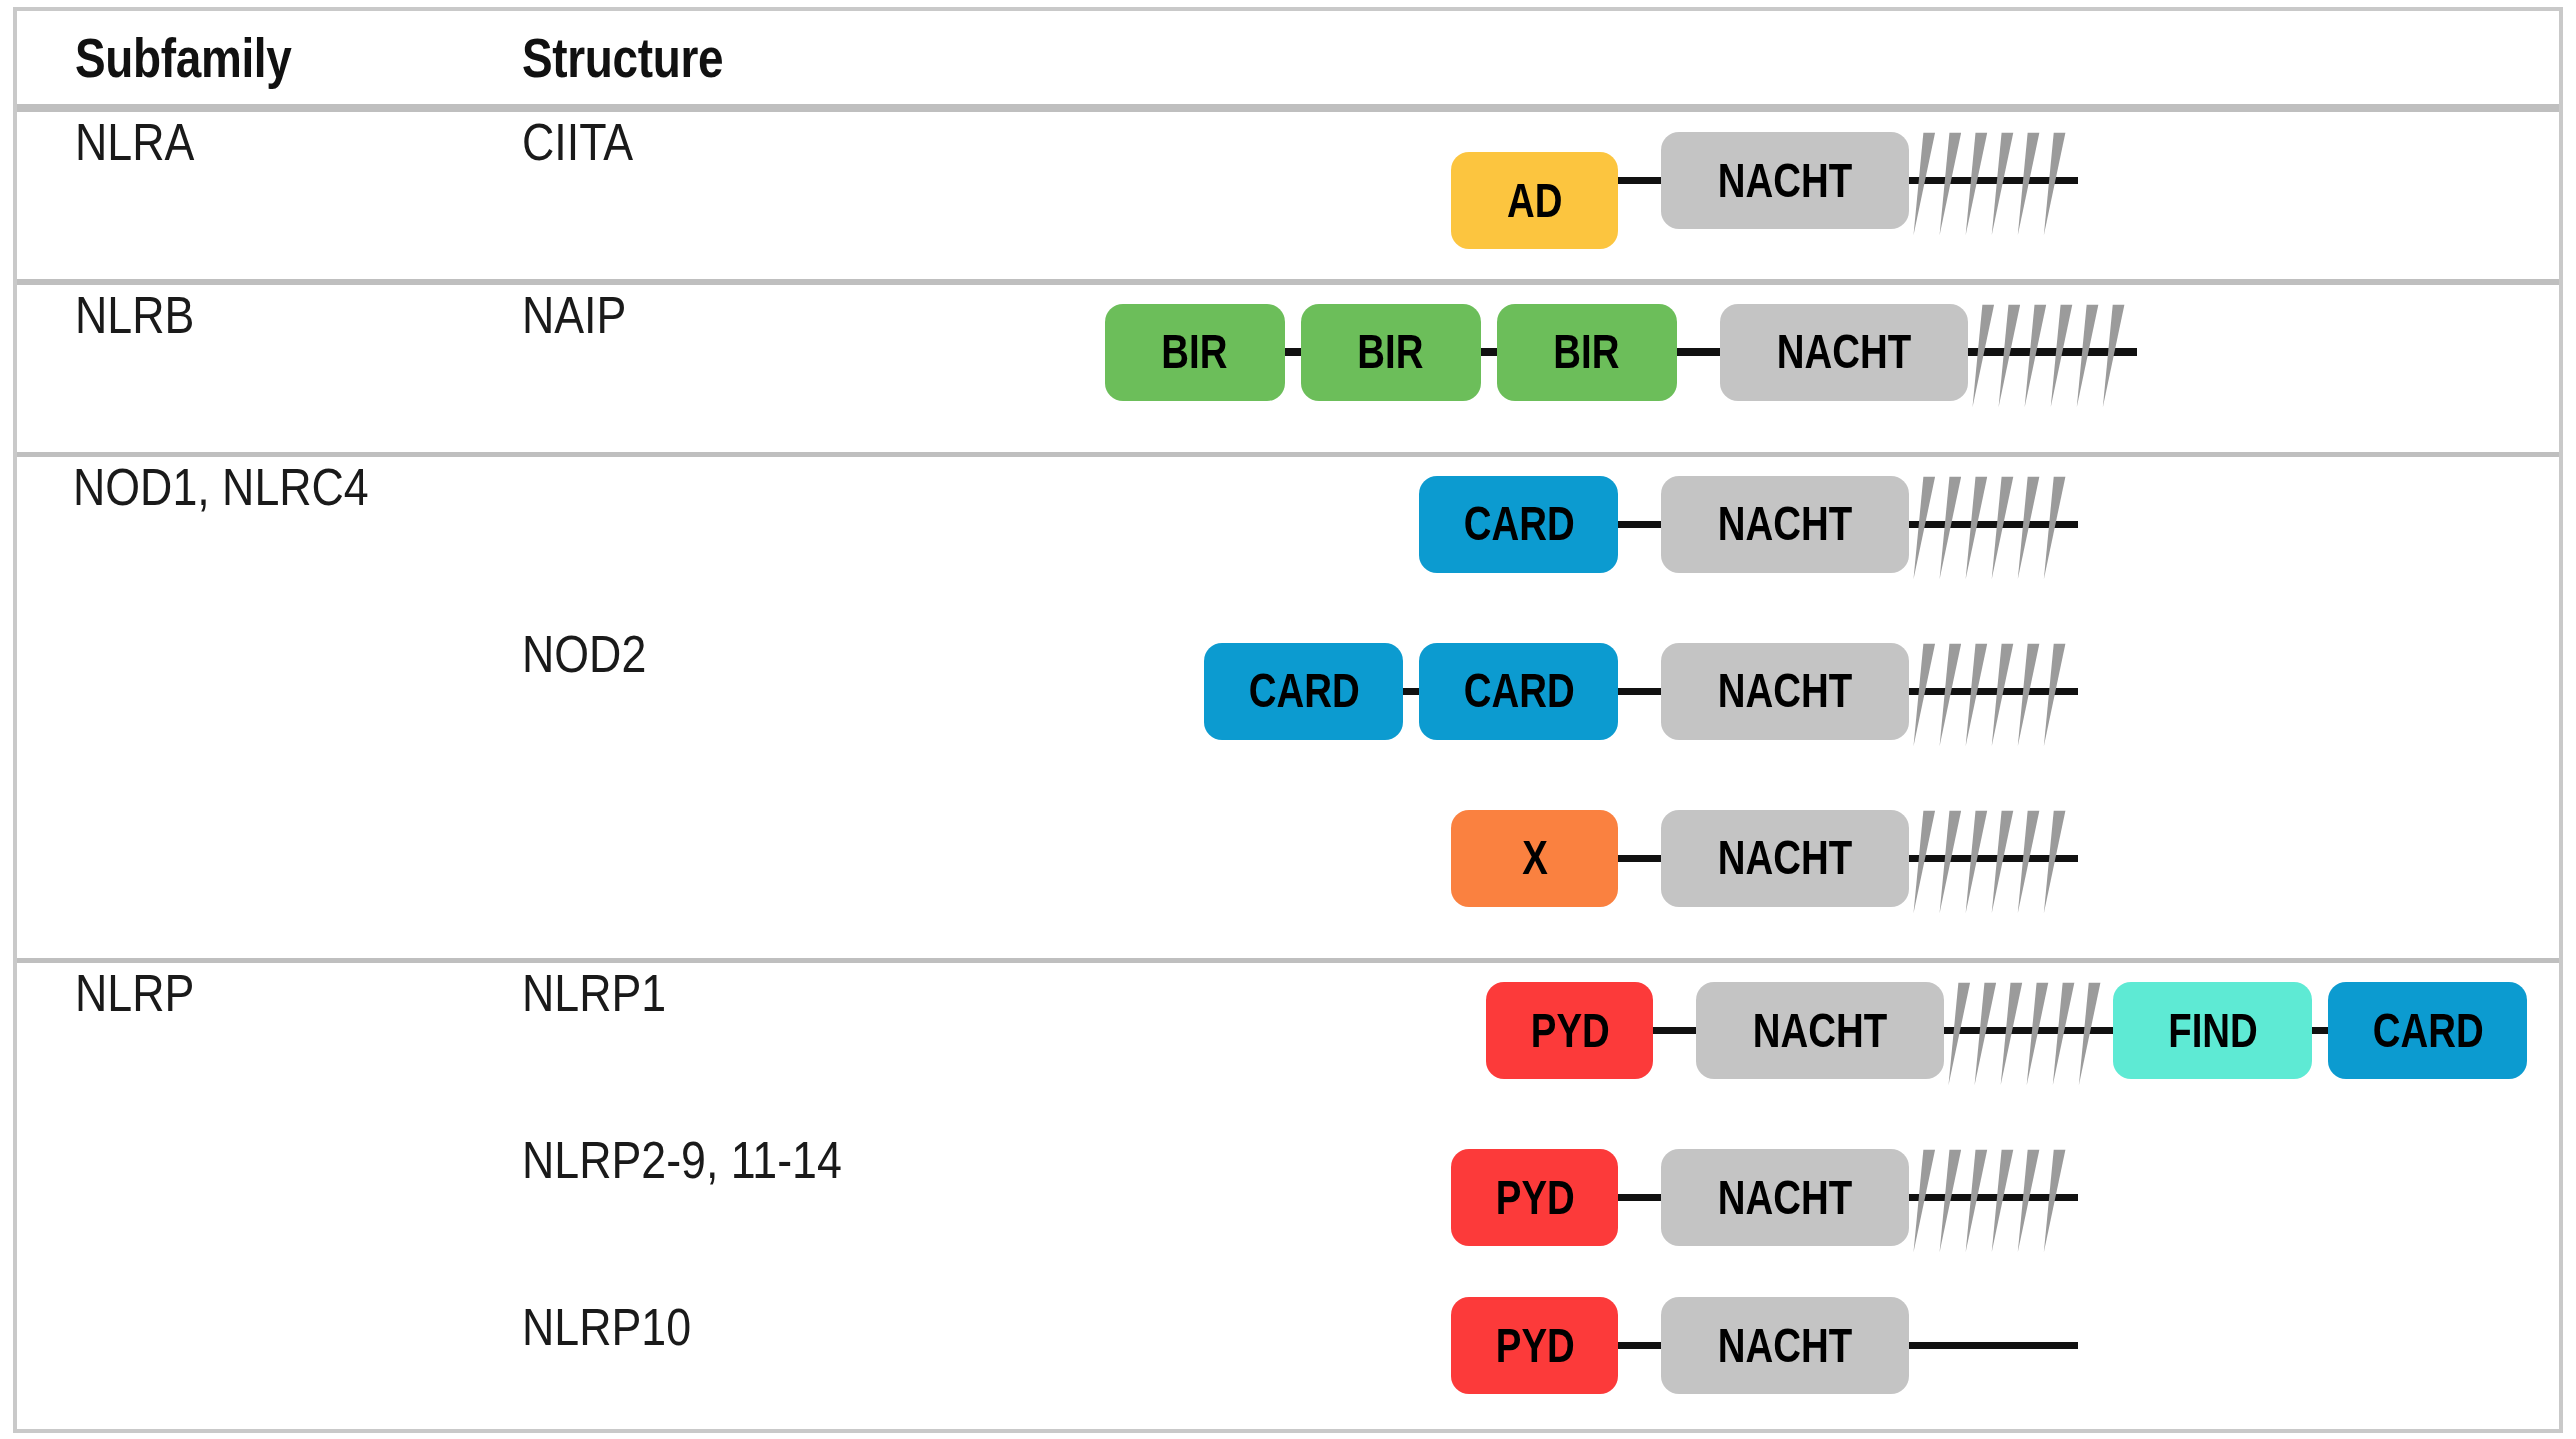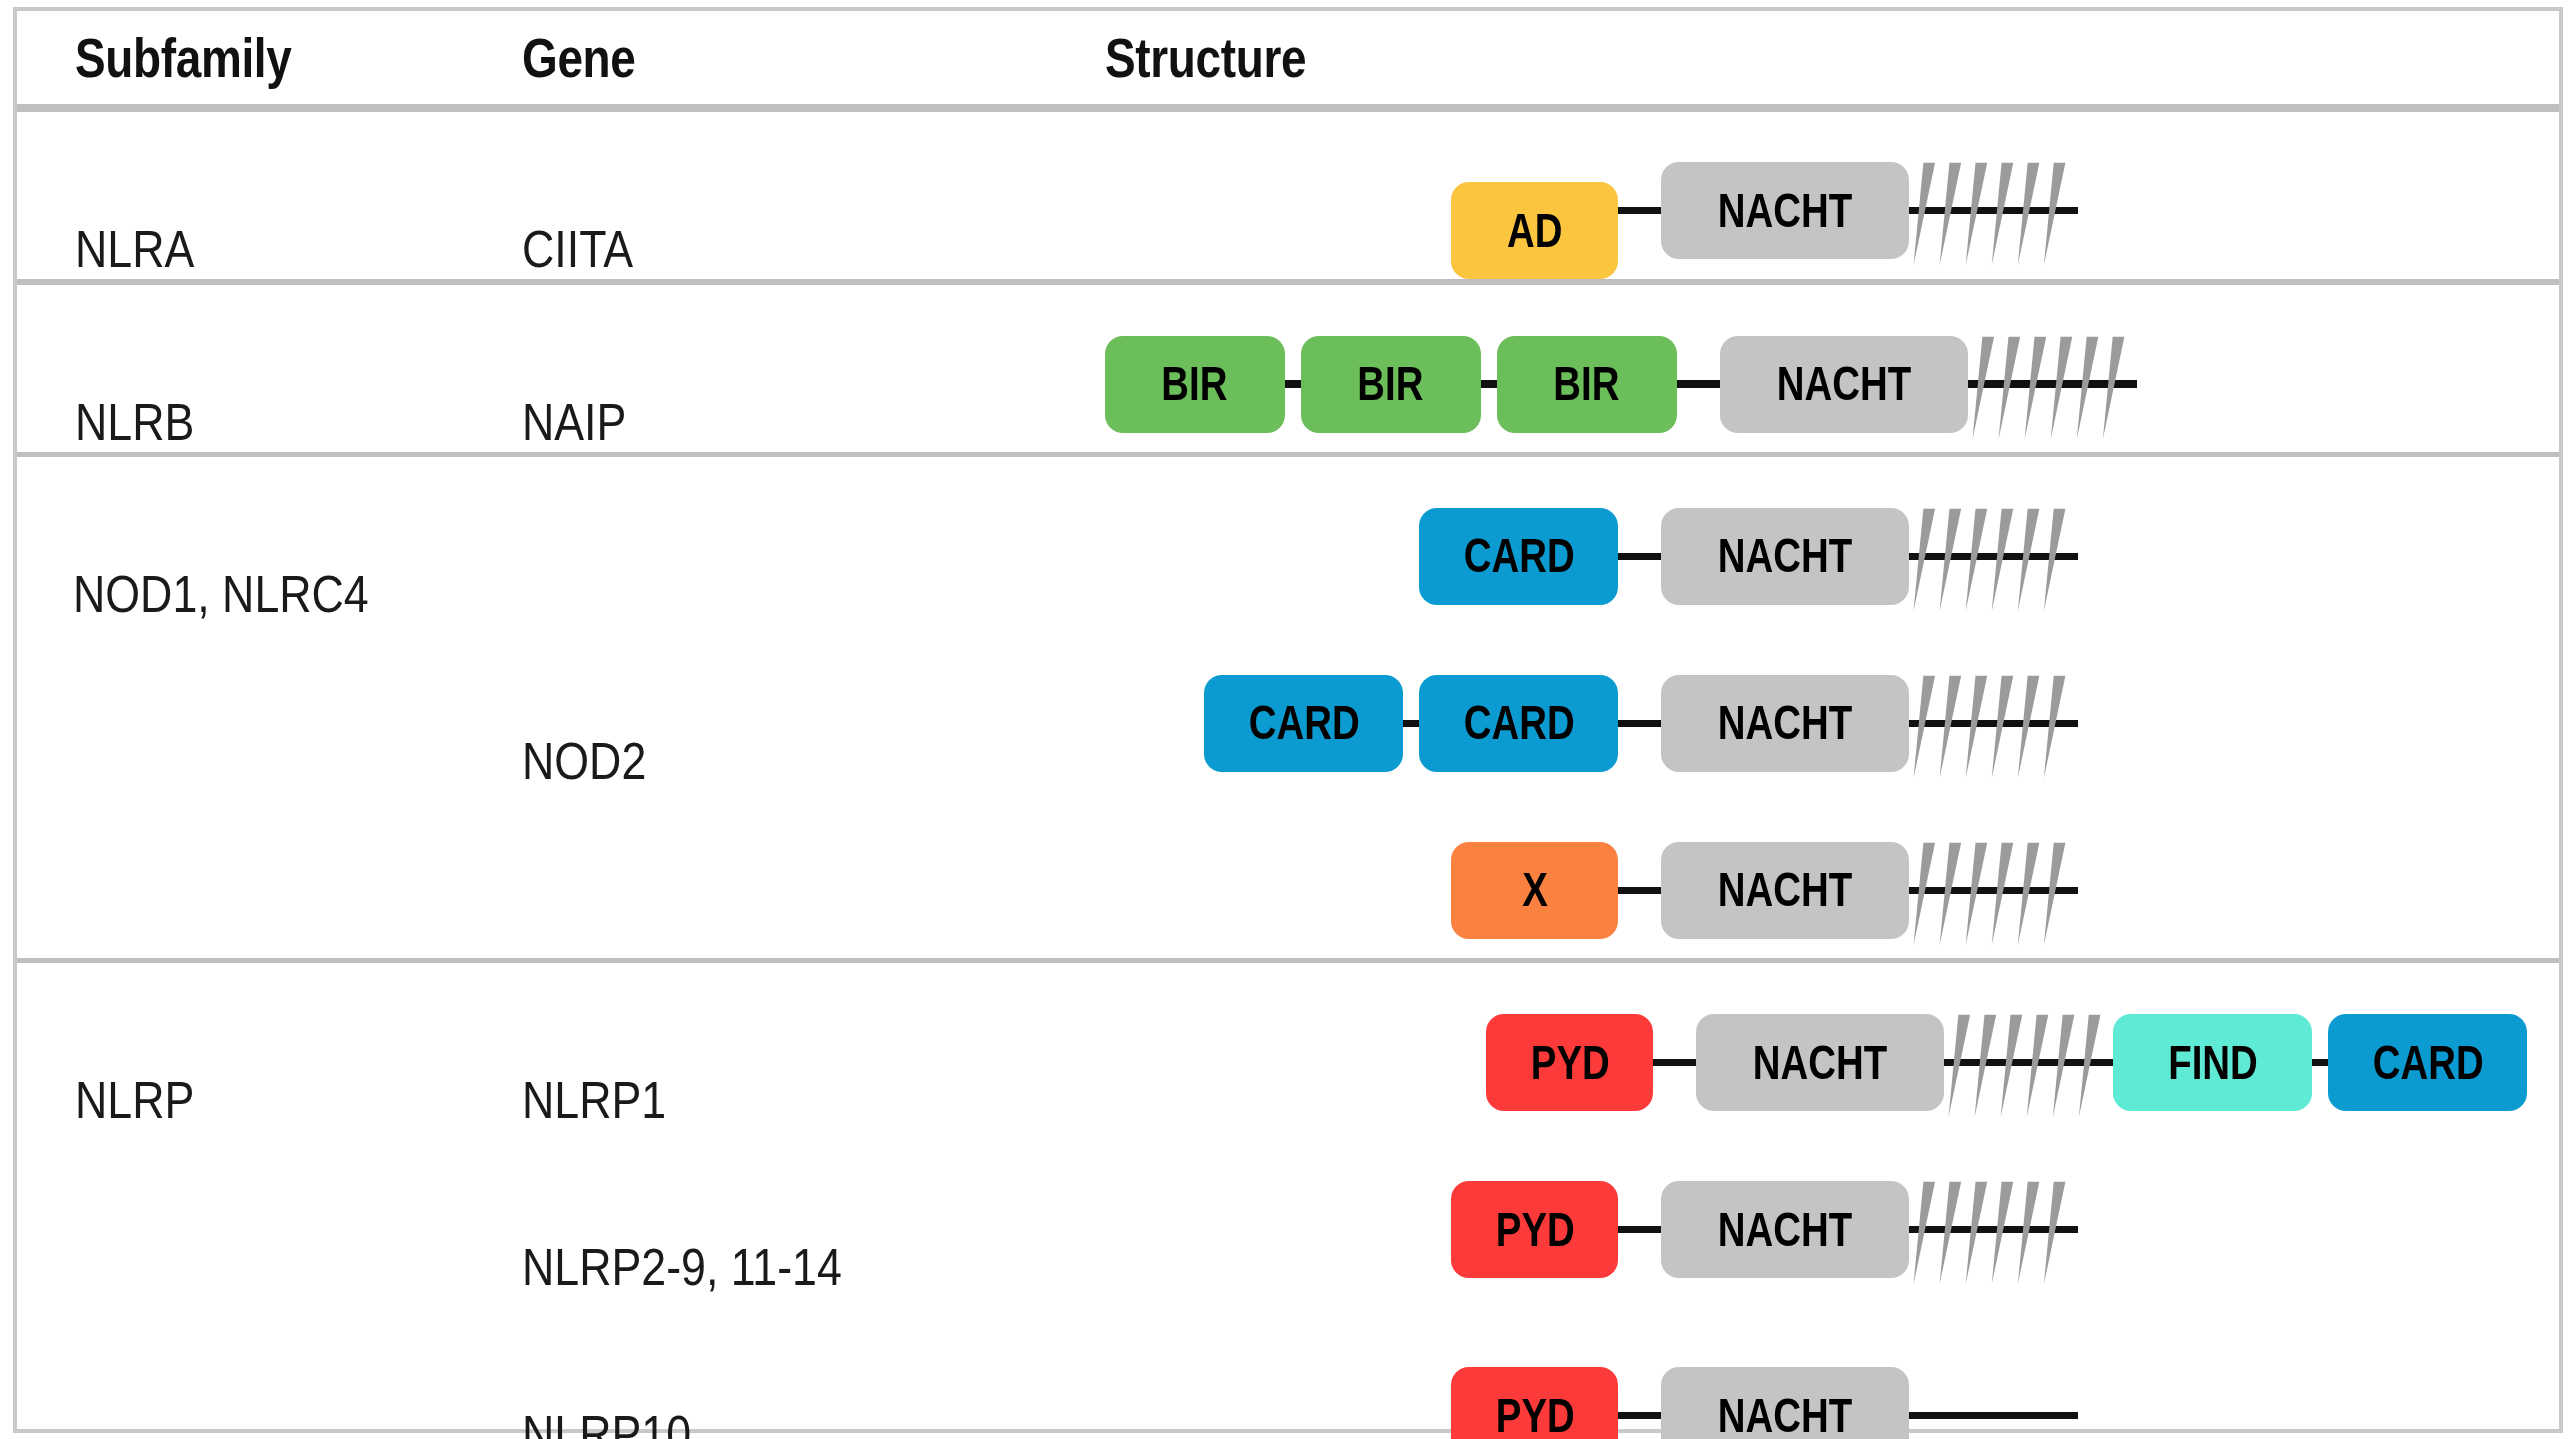--- a/index.html
+++ b/index.html
@@ -72,21 +72,21 @@
     flex: 0 0 auto;
   }
   .group-sep {
     height: 5.4px;
     background: #c4c4c4;
     width: 100%;
     flex: 0 0 auto;
   }
   .grow {
     display: flex;
-    align-items: flex-end;
+    align-items: flex-start;
     flex: 0 0 auto;
     box-sizing: border-box;
     position: relative;
   }
   .grow.h-std { height: 167px; }
 
   .cell-text {
     font-family: "Liberation Sans Narrow", "Liberation Sans", sans-serif;
     font-weight: normal;
     font-size: 52px;
@@ -188,23 +188,20 @@
 </head>
 <body>
 
 <div class="figure">
   <div class="table-frame">
 
     <div class="header-row">
       <div class="col-sub">
         <div class="hdr-text">Subfamily</div>
       </div>
-      <div class="col-gene">
-        <div class="hdr-text">Gene</div>
-      </div>
       <div class="col-struct">
         <div class="hdr-text">Structure</div>
       </div>
     </div>
     <div class="header-sep"></div>
 
     <div id="groups-container">
         <div class="group">
           <div class="grow h-std">
             <div class="col-sub">

